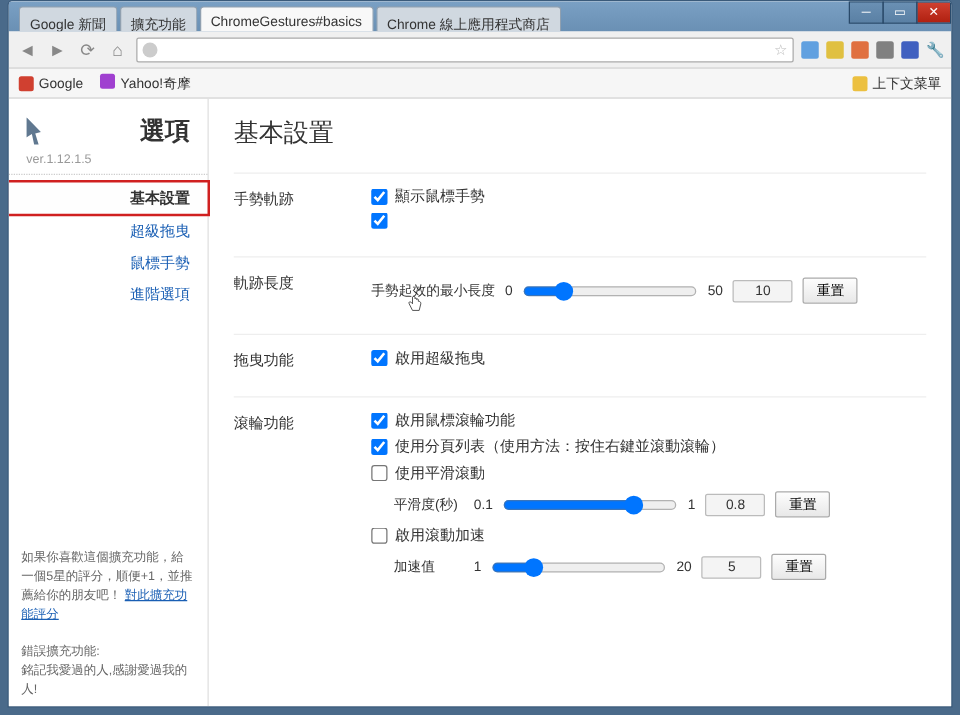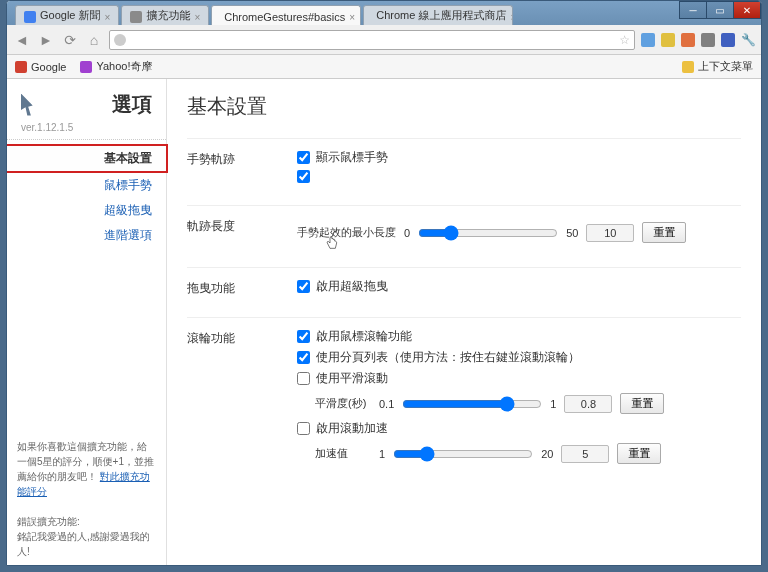--- a/index.html
+++ b/index.html
@@ -31,28 +31,29 @@
     position: relative;
   }
   .tab {
     height: 20px;
     padding: 2px 8px;
     margin-right: 2px;
     background: #d0d8e0;
     border-radius: 3px 3px 0 0;
     font-size: 11px;
     display: flex;
-    align-items: flex-end;
+    align-items: flex-start;
     gap: 4px;
     max-width: 150px;
     overflow: hidden;
     white-space: nowrap;
     color: #333;
     border: 1px solid #90a0b0;
     border-bottom: none;
+    flex-direction: column;
   }
   .tab.active { background: #f8f8f8; }
   .tab .favicon { width: 12px; height: 12px; background: #4080f0; border-radius: 2px; }
   .tab .close { margin-left: auto; color: #888; font-size: 10px; }
   .winbtns {
     position: absolute;
     right: 0; top: 0;
     display: flex;
   }
   .winbtn {
@@ -99,21 +100,21 @@
     height: 24px;
     border-bottom: 1px solid #ccc;
     background: #f6f6f6;
     display: flex;
     align-items: center;
     padding: 0 8px;
     gap: 14px;
     font-size: 11px;
     color: #333;
   }
-  .bookbar .bm { display: flex; align-items:center; gap:4px;}
+  .bookbar .bm { display: flex; align-items:flex-start; gap:4px;}
   .bookbar .bm .ico { width:12px;height:12px;background:#d04030;border-radius:2px;}
   .bookbar .bm.y .ico{background:#a040d0;}
   .bookbar .spacer{flex:1;}
   .bookbar .other{display:flex;align-items:center;gap:4px;}
   .bookbar .other .ico{width:12px;height:12px;background:#ecc040;border-radius:2px;}
   .content {
     flex: 1;
     display: flex;
     overflow: hidden;
     background: #fff;
@@ -308,22 +309,22 @@
   <div class="content">
 
     <div class="sidebar">
       <div class="sidebar-header">
         <div class="cursor-icon"></div>
         <div class="sidebar-title">選項</div>
       </div>
       <div class="version">ver.1.12.1.5</div>
       <ul class="navlist">
         <li class="active">基本設置</li>
+        <li>超級拖曳</li>
         <li>鼠標手勢</li>
-        <li>超級拖曳</li>
         <li>進階選項</li>
       </ul>
       <div class="sidebar-footer">
         <span>如果你喜歡這個擴充功能，給一個5星的評分，順便+1，並推薦給你的朋友吧！</span>
         <a href="#">對此擴充功能評分</a>
         <br><br>
         <span>錯誤擴充功能:</span><br>
         <span>銘記我愛過的人,感謝愛過我的人!</span>
       </div>
     </div>

